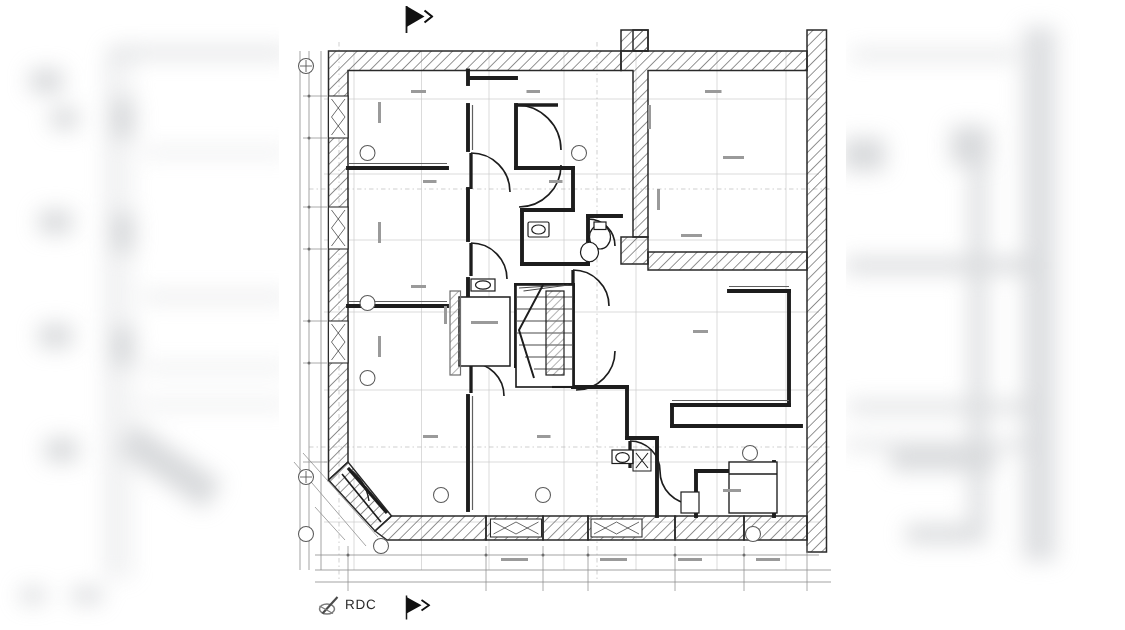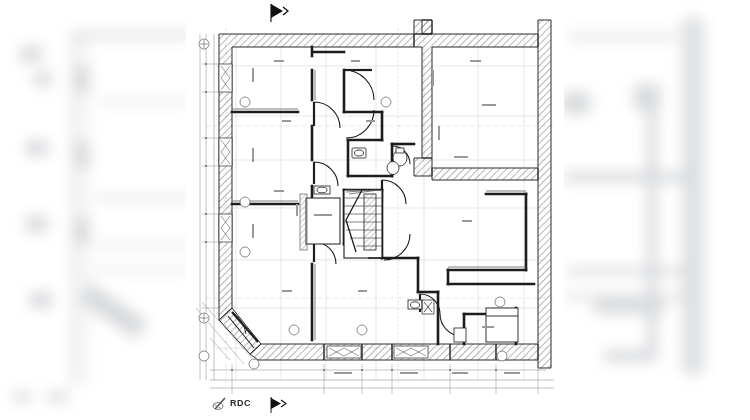--- a/index.html
+++ b/index.html
@@ -11,21 +11,21 @@
   .blur-layer{position:absolute;top:0;height:420px;overflow:hidden;filter:blur(7px);opacity:.55;}
   .blur-left{left:0;width:192px;}
   .blur-right{right:0;width:196px;}
   .bl{position:absolute;background:#b9bcc0;}
   .blv{position:absolute;background:#c3c6ca;}
 
   
   #sheet{position:absolute;left:186px;top:8px;width:378px;height:386px;background:#fff;}
   svg.plan{position:absolute;left:0;top:0;width:378px;height:386px;display:block;}
 
-  .lbl{position:absolute;font-family:"Liberation Sans",sans-serif;color:#3a3a3a;white-space:nowrap;font-weight:bold;}
+  .lbl{position:absolute;font-family:"Liberation Sans",sans-serif;color:#3a3a3a;white-space:nowrap;}
   #rdc-label{left:230px;top:398px;font-size:9px;letter-spacing:.5px;color:#2b2b2b;}
   #compass-wrap{position:absolute;left:263px;top:2px;width:26px;height:22px;}
   #compass-bottom{position:absolute;left:265px;top:396px;width:22px;height:18px;}
   #rdc-icon{position:absolute;left:212px;top:396px;width:16px;height:16px;}
 </style>
 </head>
 <body>
 
 <div id="stage">
 

